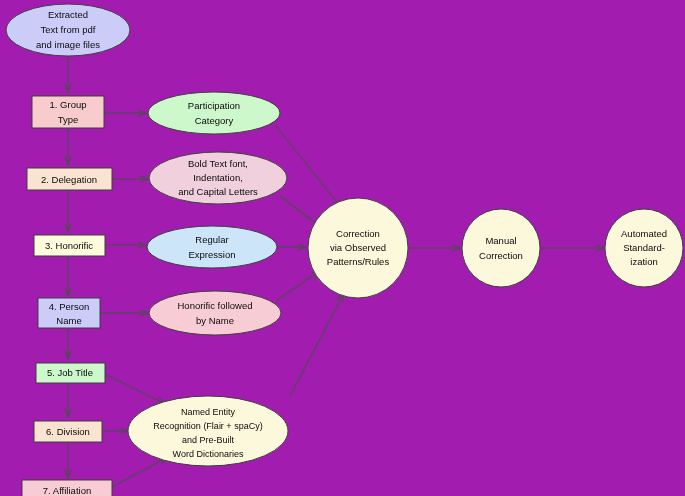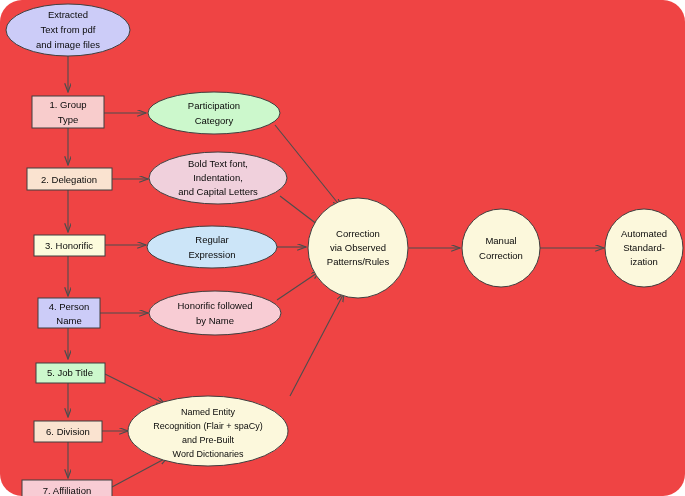--- a/index.html
+++ b/index.html
@@ -4,24 +4,23 @@
 <style>
   html, body {
     margin: 0;
     padding: 0;
     background: #ffffff;
   }
   #canvas {
     position: relative;
     width: 685px;
     height: 496px;
-    background: #ef4444;
+    background: #a21caf;
     overflow: hidden;
     font-family: "Liberation Sans", sans-serif;
-    border-radius: 22px;
   }
   svg.diagram {
     position: absolute;
     left: 0;
     top: 0;
     width: 685px;
     height: 496px;
   }
   .node-shape {
     stroke: #3f3f3f;

